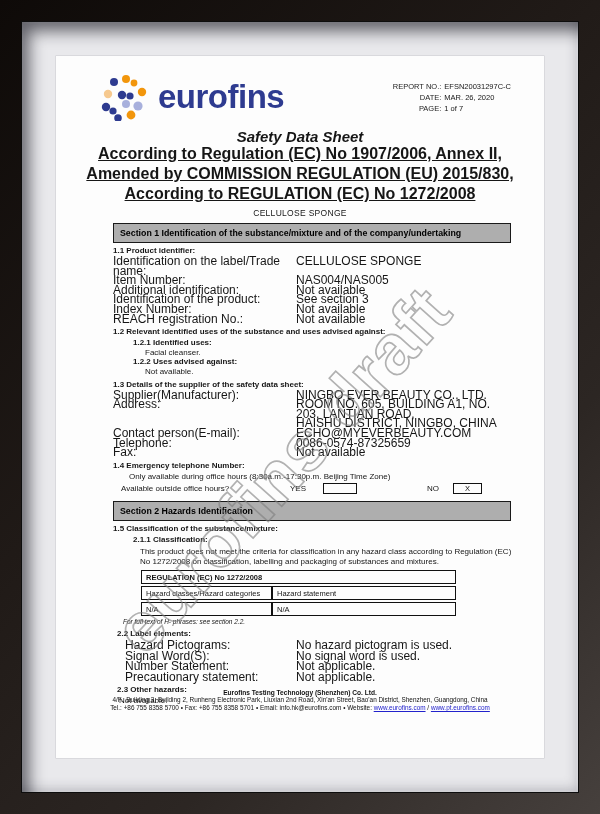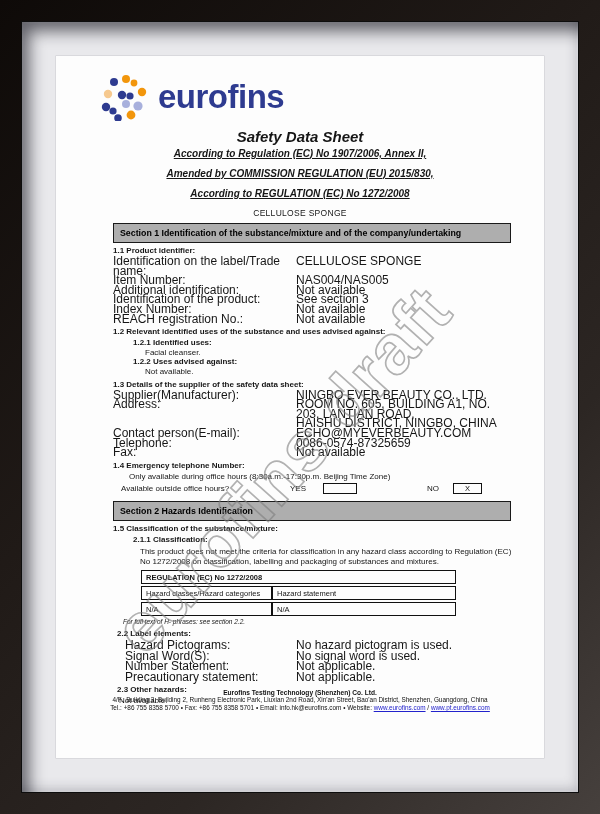--- a/index.html
+++ b/index.html
@@ -39,21 +39,21 @@
   .header { display:flex; justify-content:space-between; align-items:flex-start; }
   .logo { display:flex; align-items:center; gap:7px; margin-left:-14px; margin-top:2px; }
   .logo-text { font-size:33px; font-weight:bold; color:#2e3b90; letter-spacing:-0.5px; line-height:48px; }
   .report { margin-top:10px; }
   .report-row { display:flex; font-size:7.5px; line-height:11px; }
   .report-label { width:62px; text-align:right; margin-right:3px; color:#222; }
   .report-value { text-align:left; }
   
   .titleblock { margin:7px -33px 0 -57px; text-align:center; }
   .doc-title { font-size:15px; font-weight:bold; font-style:italic; line-height:17px; margin-bottom:3px; }
-  .reg-line { font-size:10px; font-weight:bold; font-style:italic; text-decoration:underline; line-height:12px; margin-bottom:8px; }
+  .reg-line { font-size:16px; font-weight:bold; text-decoration:underline; line-height:12px; margin-bottom:8px; }
   .product-name { font-size:8.5px; line-height:10px; margin-top:7px; letter-spacing:0.3px; }
   
   .sec-head {
     margin-top:5px; background:#aeaeae; border:1.5px solid #1a1a1a;
     font-weight:bold; font-size:8.8px; line-height:10px; padding:4px 6px; color:#000;
   }
   .h3 { font-weight:bold; font-size:8px; line-height:10px; margin:3px 0 1px; }
   .kv { display:flex; font-size:12px; line-height:9.6px; }
   .kv .k { width:183px; flex-shrink:0; }
   .kv .v { white-space:pre-line; }
@@ -104,20 +104,34 @@
               <circle cx="43" cy="19" r="4.2" fill="#f2960c"></circle>
               <circle cx="7" cy="34" r="4.2" fill="#2e3b90"></circle>
               <circle cx="14" cy="38" r="3.6" fill="#2e3b90"></circle>
               <circle cx="27" cy="31" r="4" fill="#a8b0dc"></circle>
               <circle cx="39" cy="33" r="4.6" fill="#a8b0dc"></circle>
               <circle cx="19" cy="45" r="3.8" fill="#2e3b90"></circle>
               <circle cx="32" cy="42" r="4.4" fill="#f2960c"></circle>
             </svg>
             <span class="logo-text">eurofins</span>
           </div>
+          <div class="report">
+            <div class="report-row">
+              <span class="report-label">REPORT NO.:</span>
+              <span class="report-value">EFSN20031297C-C</span>
+            </div>
+            <div class="report-row">
+              <span class="report-label">DATE:</span>
+              <span class="report-value">MAR. 26, 2020</span>
+            </div>
+            <div class="report-row">
+              <span class="report-label">PAGE:</span>
+              <span class="report-value">1 of 7</span>
+            </div>
+          </div>
         </div>
 
         <div class="titleblock">
           <div class="doc-title">Safety Data Sheet</div>
           <div class="reg-line">According to Regulation (EC) No 1907/2006, Annex II,</div>
           <div class="reg-line">Amended by COMMISSION REGULATION (EU) 2015/830,</div>
           <div class="reg-line">According to REGULATION (EC) No 1272/2008</div>
           <div class="product-name">CELLULOSE SPONGE</div>
         </div>
 

